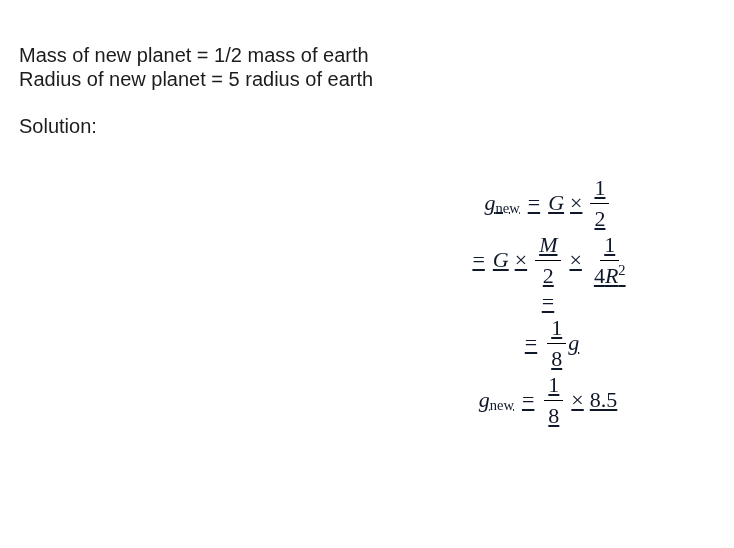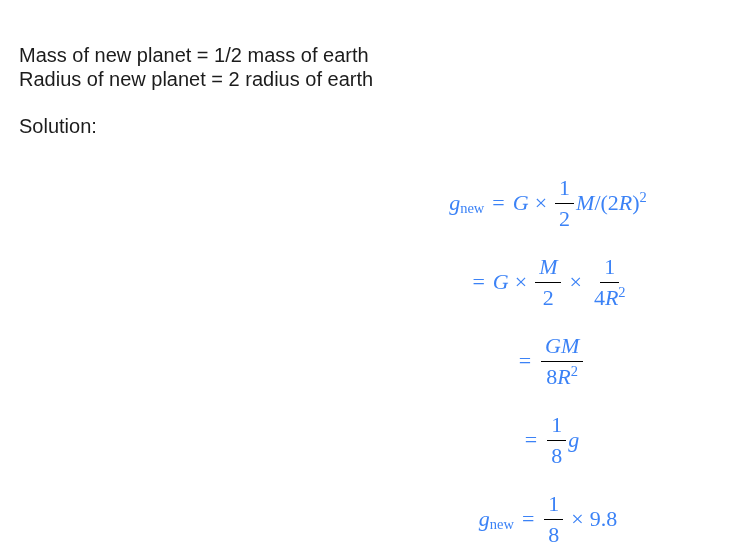--- a/index.html
+++ b/index.html
@@ -29,24 +29,24 @@
 
   
   .equations {
     position: absolute;
     left: 398px;
     top: 175px;
     width: 300px;
     display: flex;
     flex-direction: column;
     align-items: center;
-    gap: 22px;
     font-family: "Liberation Serif", "DejaVu Serif", serif;
     font-size: 22px;
-    color: #3b82f6;
+    color: #0f172a;
+    text-decoration: underline;
   }
   .eq-line {
     display: flex;
     align-items: center;
     white-space: nowrap;
   }
   .var { font-style: italic; }
   .rm  { font-style: normal; }
   .rel { margin: 0 8px; }
   .op  { margin: 0 6px; }
@@ -78,73 +78,68 @@
   }
   .frac .den {
     display: block;
     padding: 2px 4px 0;
   }
 </style>
 </head>
 <body>
 
 <div class="given-line" id="given-1">Mass of new planet = 1/2 mass of earth</div>
-<div class="given-line" id="given-2">Radius of new planet = 2 radius of earth</div>
+<div class="given-line" id="given-2">Radius of new planet = 5 radius of earth</div>
 <div class="given-line" id="solution-label">Solution:</div>
 
 <div class="equations">
 
   <div class="eq-line">
     <span class="tok"><span class="var">g</span><span class="sub">new</span></span>
     <span class="rel">=</span>
     <span class="var">G</span>
     <span class="op">×</span>
     <span class="frac">
       <span class="num">1</span>
       <span class="den">2</span>
     </span>
-    <span class="tok"><span class="var">M</span><span class="rm">/(</span><span class="rm">2</span><span class="var">R</span><span class="rm">)</span><span class="sup">2</span></span>
   </div>
 
   <div class="eq-line">
     <span class="rel">=</span>
     <span class="var">G</span>
     <span class="op">×</span>
     <span class="frac">
       <span class="num var">M</span>
       <span class="den">2</span>
     </span>
     <span class="op">×</span>
     <span class="frac">
       <span class="num">1</span>
       <span class="den"><span class="rm">4</span><span class="var">R</span><span class="sup">2</span></span>
     </span>
   </div>
 
   <div class="eq-line">
     <span class="rel">=</span>
-    <span class="frac">
-      <span class="num"><span class="var">G</span><span class="var">M</span></span>
-      <span class="den"><span class="rm">8</span><span class="var">R</span><span class="sup">2</span></span>
-    </span>
   </div>
 
   <div class="eq-line">
     <span class="rel">=</span>
     <span class="frac">
       <span class="num">1</span>
       <span class="den">8</span>
     </span>
     <span class="var">g</span>
   </div>
 
   <div class="eq-line">
     <span class="tok"><span class="var">g</span><span class="sub">new</span></span>
     <span class="rel">=</span>
     <span class="frac">
       <span class="num">1</span>
       <span class="den">8</span>
     </span>
     <span class="op">×</span>
-    <span class="rm">9.8</span>
+    <span class="rm">8.5</span>
   </div>
 
 </div>
 
 </body></html>

